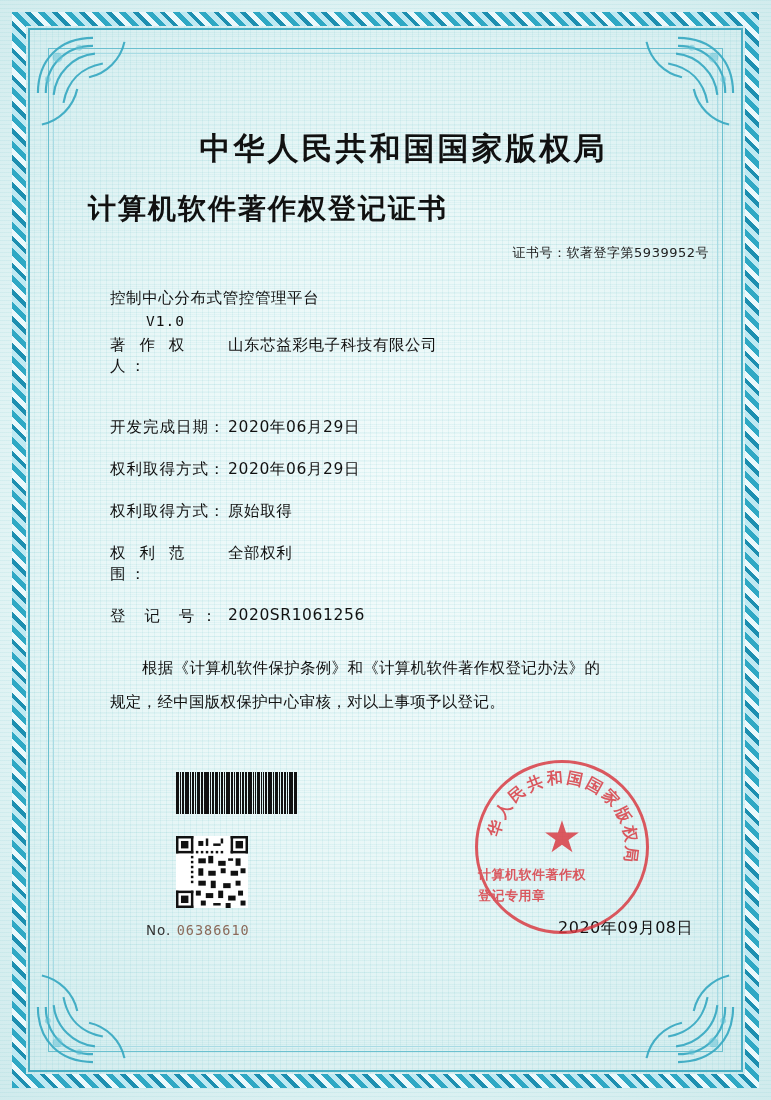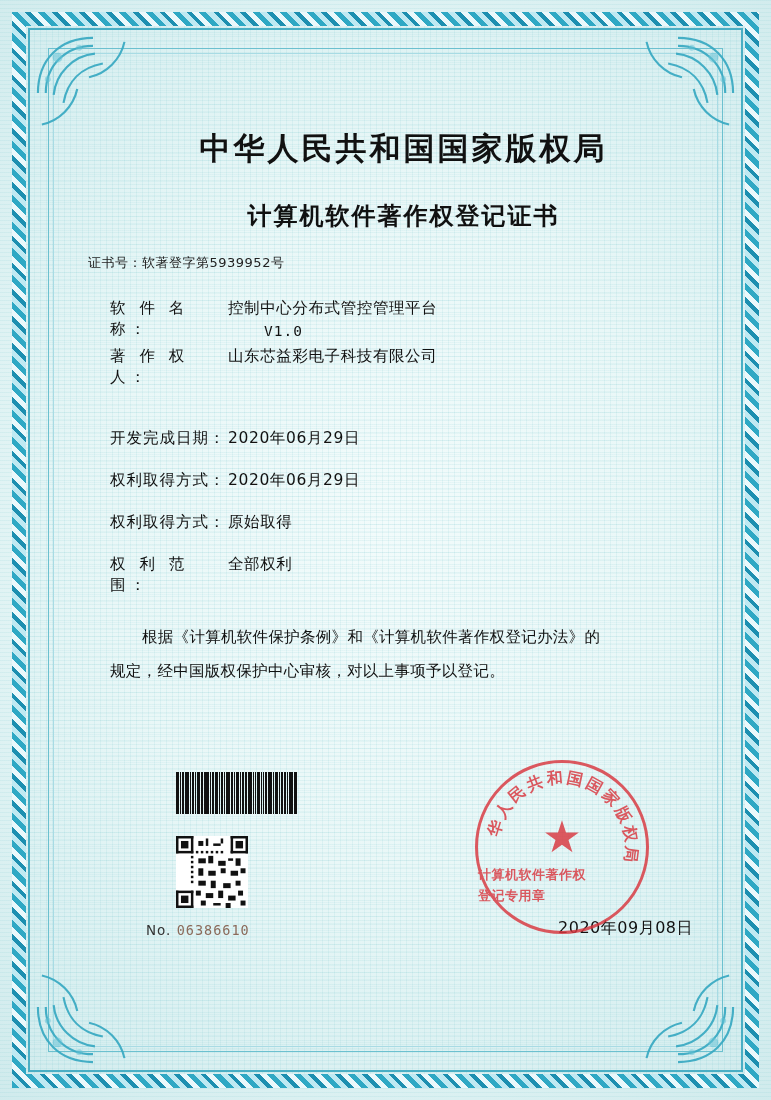--- a/index.html
+++ b/index.html
@@ -108,32 +108,33 @@
   .title-main {
     text-align: center;
     font-size: 31px;
     font-weight: bold;
     letter-spacing: 3px;
     color: #111;
     margin-top: 68px;
     font-family: "DejaVu Serif", "Liberation Serif", serif;
   }
   .title-sub {
-    text-align: center;
-    font-size: 24px;
+    text-align: left;
+    font-size: 28px;
     font-weight: bold;
     letter-spacing: 2px;
     color: #111;
-    margin-top: 30px;
+    margin-top: 20px;
     font-family: "DejaVu Serif", "Liberation Serif", serif;
   }
   .cert-no {
+    text-align: right;
     font-size: 13px;
     color: #222;
-    margin-top: 22px;
+    margin-top: 16px;
     padding-right: 10px;
     letter-spacing: .5px;
   }
 
   .fields {
     margin-top: 26px;
     padding-left: 22px;
   }
   .field-row {
     display: flex;
@@ -331,21 +332,20 @@
 
   <div id="content">
 
     <div class="title-main">中华人民共和国国家版权局</div>
     <div class="title-sub">计算机软件著作权登记证书</div>
     <div class="cert-no">证书号：软著登字第5939952号</div>
 
     <div class="fields">
 
       <div class="field-row">
-        <div class="field-label sp3">软 件 名 称：</div>
         <div class="field-value">
           <span>控制中心分布式管控管理平台</span>
           <span class="ver">V1.0</span>
         </div>
       </div>
 
       <div class="field-row" style="">
         <div class="field-label sp3">著 作 权 人：</div>
         <div class="field-value">山东芯益彩电子科技有限公司</div>
       </div>
@@ -365,20 +365,24 @@
       <div class="field-row row-wide">
         <div class="field-label">权利取得方式：</div>
         <div class="field-value">原始取得</div>
       </div>
 
       <div class="field-row row-wide">
         <div class="field-label sp3">权 利 范 围：</div>
         <div class="field-value">全部权利</div>
       </div>
 
+      <div class="field-row row-wide">
+        <div class="field-label sp4">登 记 号：</div>
+        <div class="field-value">2020SR1061256</div>
+      </div>
 
     </div>
 
     <div class="statement">
       <span class="indent"></span><span>根据《计算机软件保护条例》和《计算机软件著作权登记办法》的</span><br>
       <span>规定，经中国版权保护中心审核，对以上事项予以登记。</span>
     </div>
 
     <div class="barcode-area">
       <div class="barcode">

